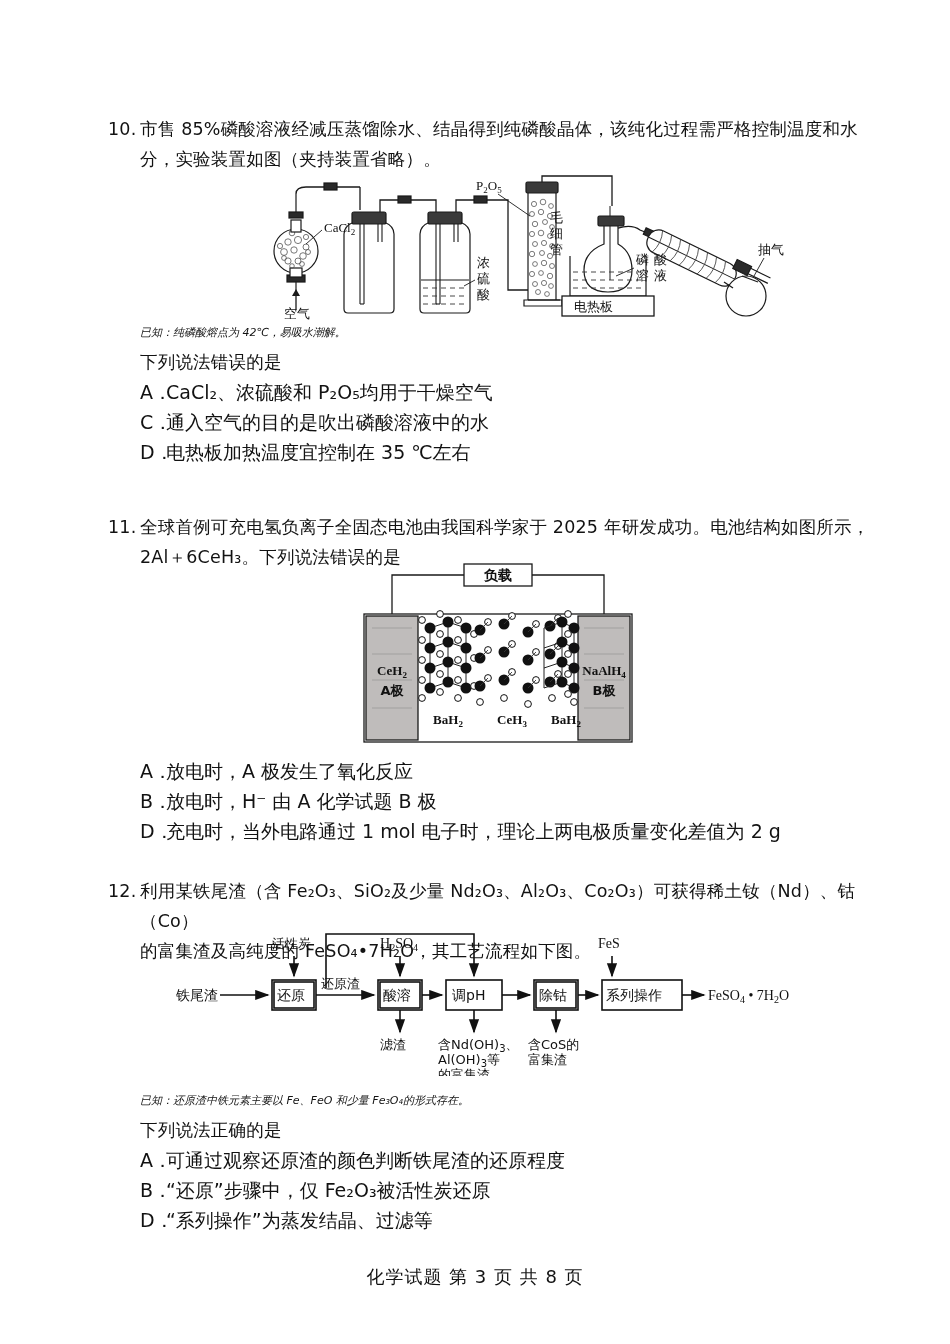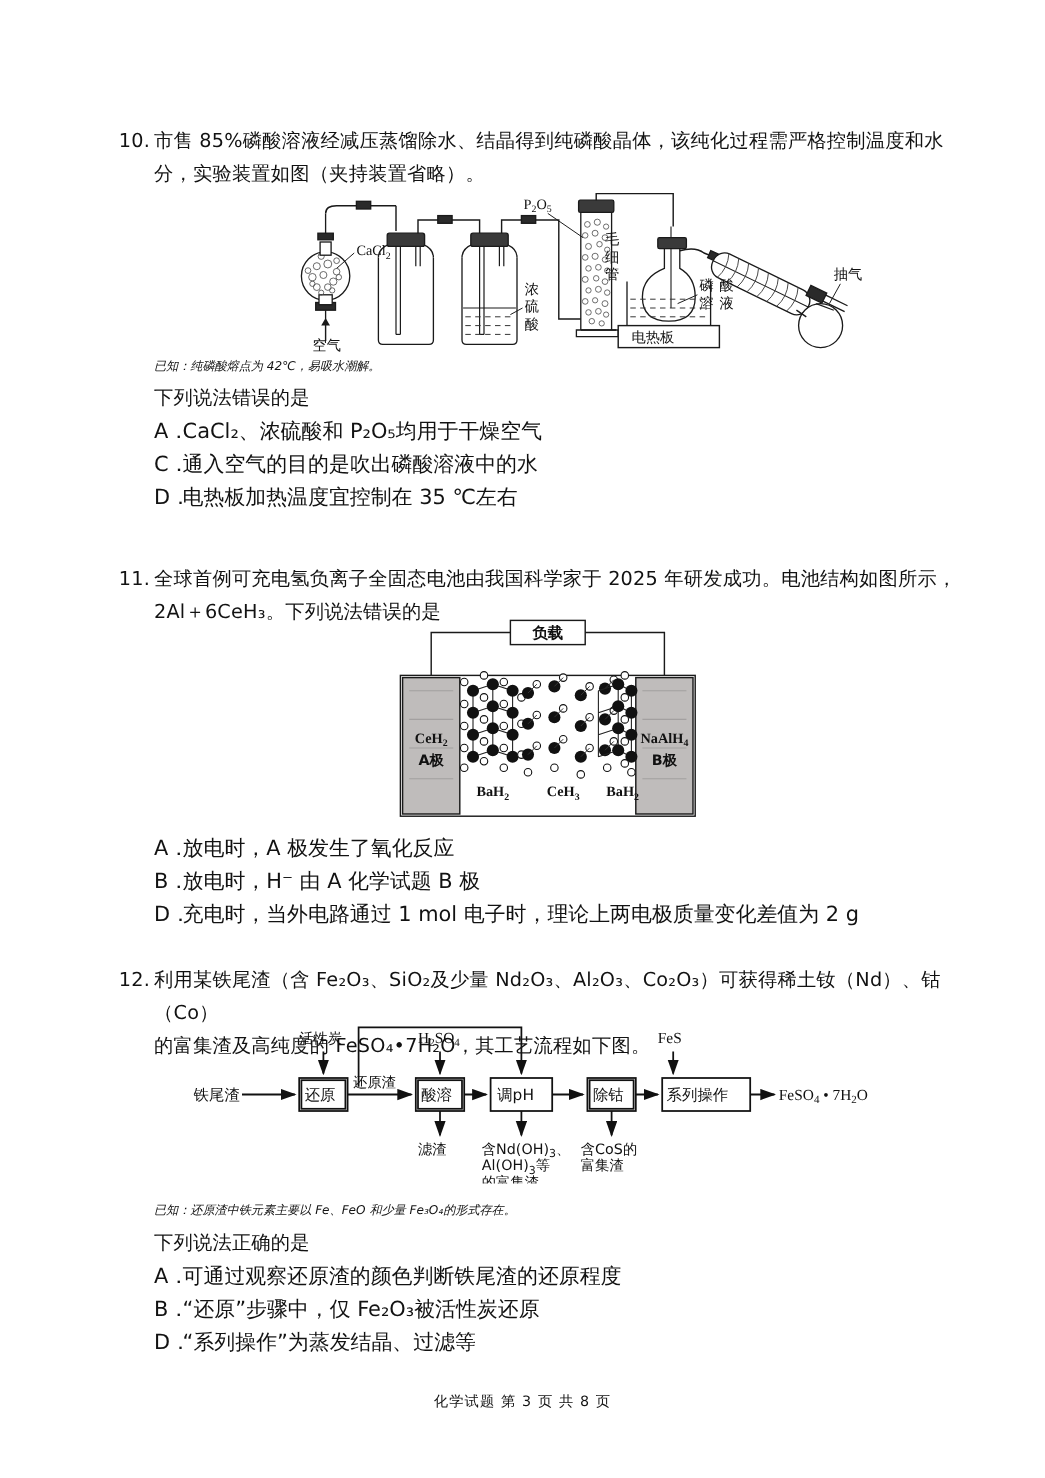--- a/index.html
+++ b/index.html
@@ -48,21 +48,21 @@
     font-style: italic;
     font-family: "Liberation Serif", serif;
   }
 
   
   .footer {
     position: absolute;
     left: 0; top: 1265px;
     width: 950px;
     text-align: center;
-    font-size: 13px;
+    font-size: 18px;
     letter-spacing: 1px;
   }
 
   
   #fig-apparatus { position: absolute; left: 240px; top: 172px; width: 560px; height: 148px; }
   #fig-apparatus svg { display: block; }
 
   
   #fig-battery { position: absolute; left: 352px; top: 562px; width: 292px; height: 188px; font-weight: bold; }
 

